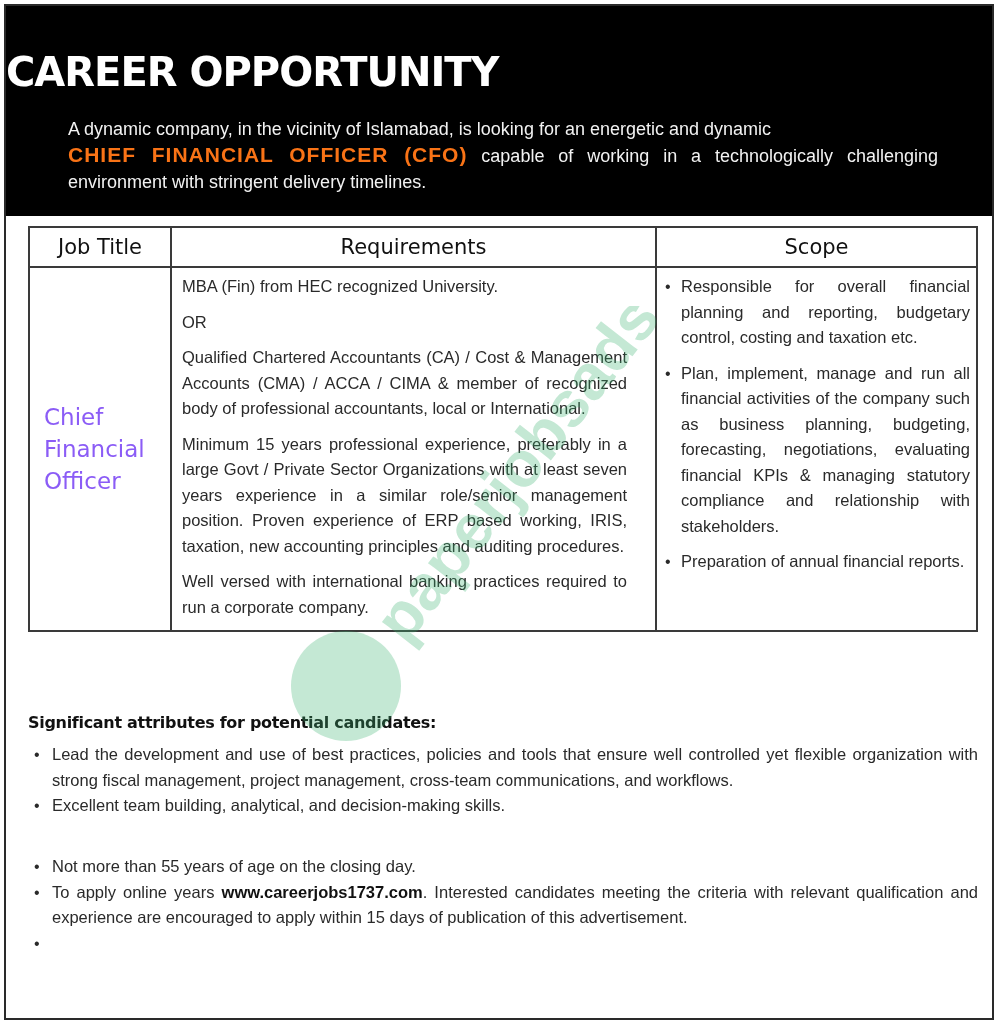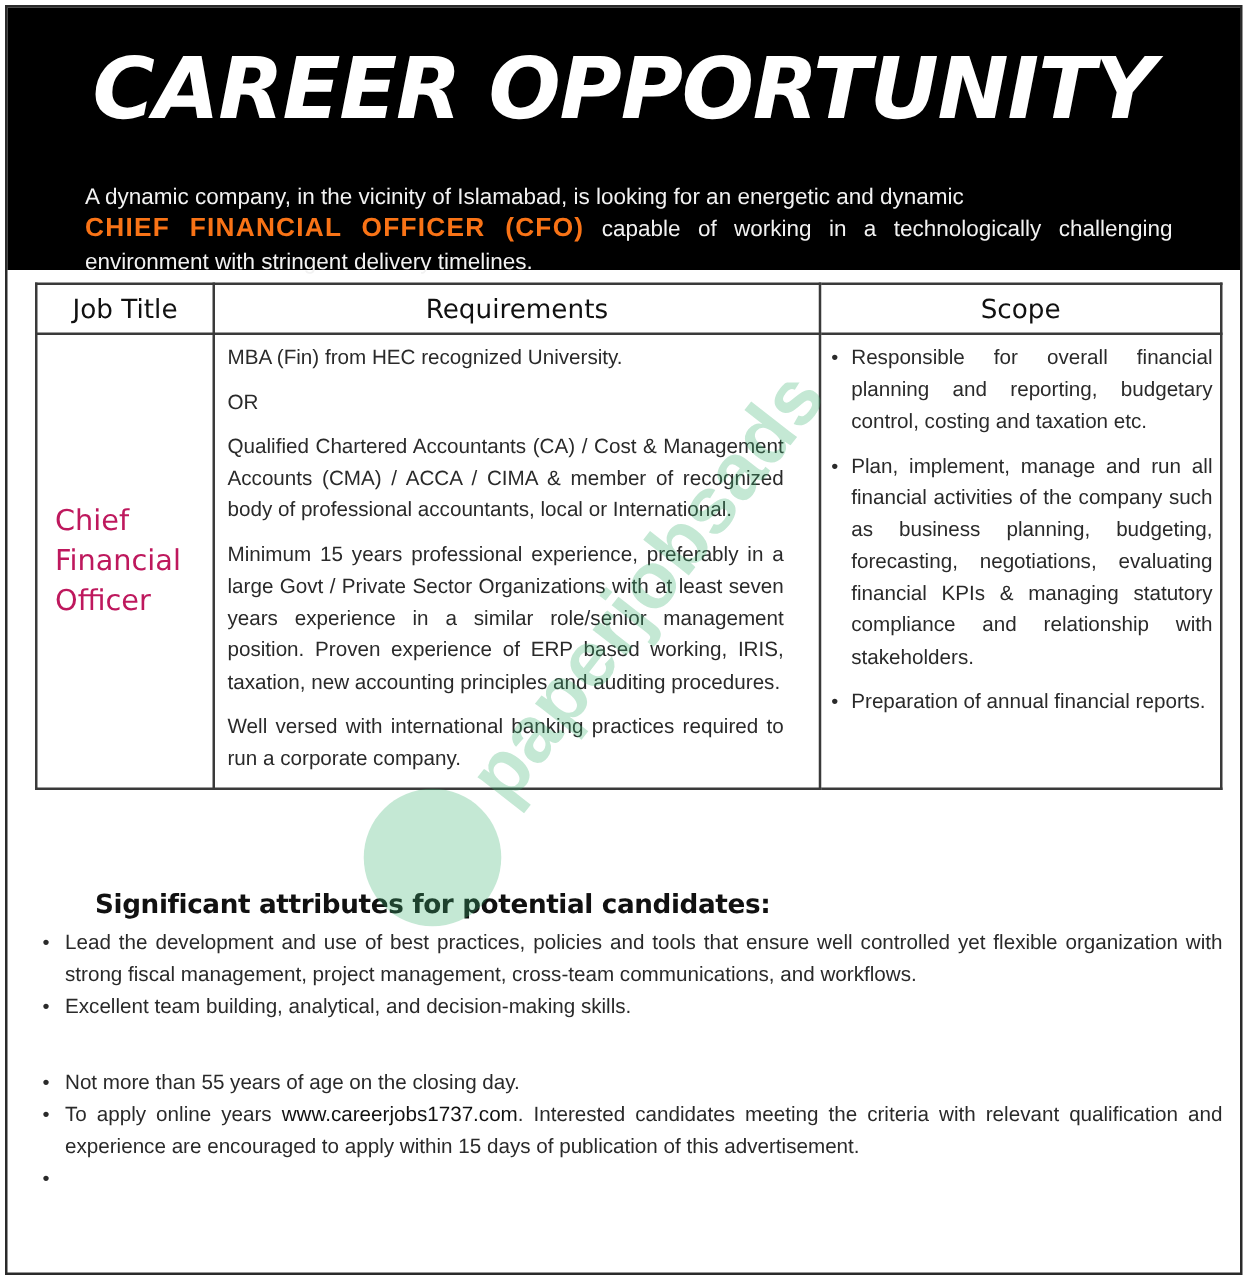--- a/index.html
+++ b/index.html
@@ -9,77 +9,77 @@
     .page {
       position: absolute; left: 4px; top: 4px; width: 990px; height: 1016px;
       border: 2px solid #2a2a2a; background: #ffffff;
     }
 
     .hero {
       position: absolute; left: 0; top: 0; width: 986px; height: 210px;
       background: #000000; color: #ffffff;
     }
     .hero-title {
-      position: absolute; left: 0; right: 0; top: 30px; text-align: center;
+      position: absolute; left: 0; right: 0; top: 30px; text-align: left;
       font-family: "DejaVu Sans", sans-serif; font-weight: bold;
-      font-size: 68px; letter-spacing: -1px; line-height: 72px; font-style: italic;
+      font-size: 40px; letter-spacing: -1px; line-height: 72px;
     }
     .hero-intro {
       position: absolute; left: 62px; width: 870px; top: 110px;
-      font-size: 18px; line-height: 26px; text-align: justify; color: #f2f2f2; margin-top: 28px;
+      font-size: 18px; line-height: 26px; text-align: justify; color: #f2f2f2;
     }
     .hero-intro .cfo { font-weight: bold; font-size: 21px; letter-spacing: 1px; color: #f97316; }
 
     .job-table {
       position: absolute; left: 22px; top: 220px; width: 948px; height: 398px;
       border-collapse: collapse; table-layout: fixed;
     }
     .job-table th, .job-table td { border: 2px solid #3a3a3a; vertical-align: top; }
     .job-table th {
       height: 40px; font-family: "DejaVu Sans", sans-serif; font-weight: normal;
       font-size: 21px; text-align: center; vertical-align: middle; color: #111;
     }
     .col-title { width: 142px; }
     .col-req { width: 485px; }
     .col-scope { width: 321px; }
 
     .title-cell { vertical-align: middle !important; padding-left: 14px; }
     .title-cell span {
       display: block; font-family: "DejaVu Sans", sans-serif; font-size: 23px;
-      line-height: 32px; color: #be185d;
+      line-height: 32px; color: #8b5cf6;
     }
 
     .req-cell { padding: 6px 28px 0 10px; }
     .req-para {
       font-size: 16.5px; line-height: 25.5px; text-align: justify; color: #2a2a2a;
       margin-bottom: 10px;
     }
 
     .scope-cell { padding: 6px 6px 0 8px; }
     .scope-list { list-style: none; }
     .scope-item {
       position: relative; padding-left: 16px; font-size: 16.5px; line-height: 25.5px;
       text-align: justify; color: #2a2a2a; margin-bottom: 10px;
     }
     .bullet { position: absolute; left: 0; top: 0; font-size: 16px; }
 
     .section {
       position: absolute; left: 22px; width: 950px;
     }
     .section-heading {
-      font-family: "DejaVu Sans", sans-serif; font-size: 21px; line-height: 30px;
-      color: #111; letter-spacing: -0.3px; margin-left: 48px;
+      font-family: "DejaVu Sans", sans-serif; font-size: 16px; line-height: 30px;
+      color: #111; letter-spacing: -0.3px;
     }
     .section-list { list-style: none; margin-top: 4px; }
     .section-item {
       position: relative; padding-left: 24px; font-size: 16.5px; line-height: 25.5px;
       text-align: justify; color: #2a2a2a;
     }
     .section-item .bullet { left: 6px; }
-    .url { font-weight: normal; color: #111; }
+    .url { font-weight: bold; color: #111; }
 
     .watermark {
       position: absolute; left: 270px; top: 300px; width: 460px; height: 440px;
       pointer-events: none; opacity: 0.55;
     }
   </style>
 </head>
 <body>
 
 <div class="page">

